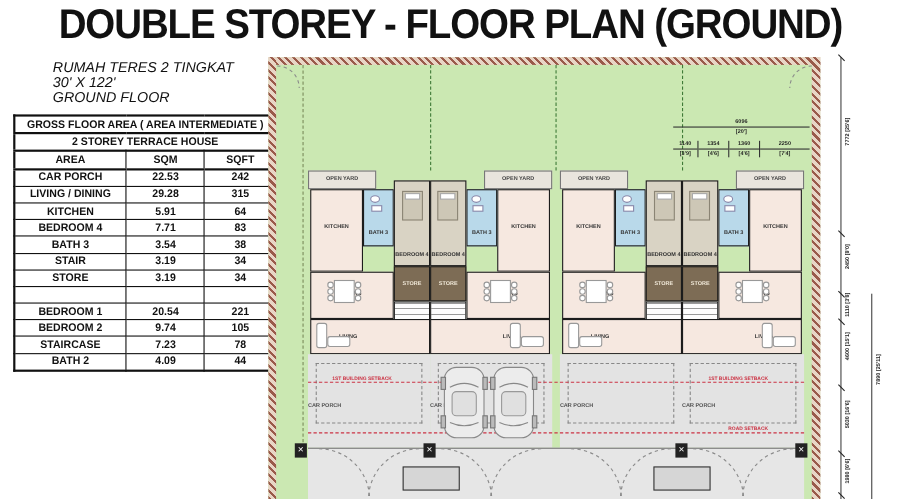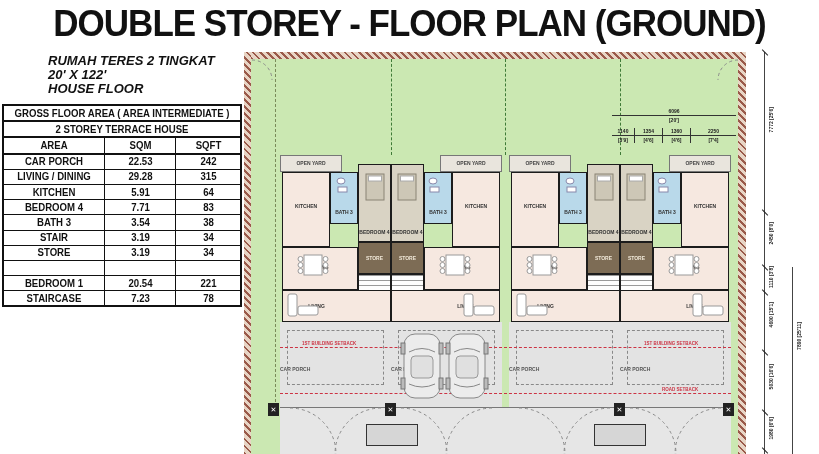--- a/index.html
+++ b/index.html
@@ -1,24 +1,24 @@
 <!DOCTYPE html>
 <html><head>
 <meta charset="utf-8">
 <style>
   html,body{margin:0;padding:0;background:#fff;width:819px;height:454px;overflow:hidden;
             font-family:"Liberation Sans",sans-serif;}
   
   #title{position:absolute;left:0;top:1px;width:819px;text-align:center;
          font-size:35px;font-weight:bold;letter-spacing:-1px;color:#111;
          transform:scaleY(1.08);transform-origin:top;}
-  #subtitle{position:absolute;left:48px;top:54px;font-style:italic;font-weight:bold;
+  #subtitle{position:absolute;left:48px;top:54px;font-style:italic;font-weight:normal;
             font-size:13px;line-height:14px;color:#111;}
   
-  #area-table{position:absolute;left:2px;top:104px;border-collapse:collapse;
+  #area-table{position:absolute;left:12px;top:104px;border-collapse:collapse;
               font-weight:bold;color:#111;}
   #area-table td{border:1px solid #111;height:14.2px;padding:0 2px;text-align:center;
                  font-size:10px;white-space:nowrap;transform:scaleX(0.96);}
   #area-table{border:2px solid #111;}
   #area-table .w1{width:96px}.w2{width:66px}.w3{width:60px}
   #area-table tr.hline td{border-bottom:2px solid #111;}
   #area-table tr.tline td{border-top:2px solid #111;}
   
   #plan{position:absolute;left:244px;top:52px;width:502px;height:402px;background:#cbe8b2;}
   .hatch{position:absolute;background:repeating-linear-gradient(45deg,#9a5a4a 0 2px,#e8d5c5 2px 5px);}
@@ -61,22 +61,22 @@
   #dims .tick{position:absolute;width:8px;height:1px;background:#222;transform:rotate(45deg);left:15px;}
   .vlbl{position:absolute;writing-mode:vertical-rl;transform:rotate(180deg);
         font-size:5px;font-weight:bold;color:#222;white-space:nowrap;}
 </style>
 </head>
 <body>
 
 <div id="title">DOUBLE STOREY - FLOOR PLAN (GROUND)</div>
 <div id="subtitle">
   <div>RUMAH TERES 2 TINGKAT</div>
-  <div>20' X 122'</div>
-  <div>HOUSE FLOOR</div>
+  <div>30' X 122'</div>
+  <div>GROUND FLOOR</div>
 </div>
 
 <table id="area-table">
   <tbody>
       <tr class="hline">
     <td colspan="3">GROSS FLOOR AREA ( AREA INTERMEDIATE )</td>
       </tr>
   <tr class="hline">
     <td colspan="3">2 STOREY TERRACE HOUSE</td>
       </tr>
@@ -124,23 +124,33 @@
         <td></td>
         <td></td>
         <td></td>
       </tr>
   <tr>
     <td>BEDROOM 1</td>
     <td>20.54</td>
     <td>221</td>
       </tr>
   <tr>
+    <td>BEDROOM 2</td>
+    <td>9.74</td>
+    <td>105</td>
+      </tr>
+  <tr>
     <td>STAIRCASE</td>
     <td>7.23</td>
     <td>78</td>
+      </tr>
+  <tr>
+    <td>BATH 2</td>
+    <td>4.09</td>
+    <td>44</td>
       </tr>
 </tbody>
   </table>
 
 <div id="plan">
 
   <div class="hatch" style="left:0;top:0;width:502px;height:7px;"></div>
   <div class="hatch" style="left:0;top:0;width:7px;height:402px;"></div>
   <div class="hatch" style="left:494px;top:0;width:8px;height:402px;"></div>
 

